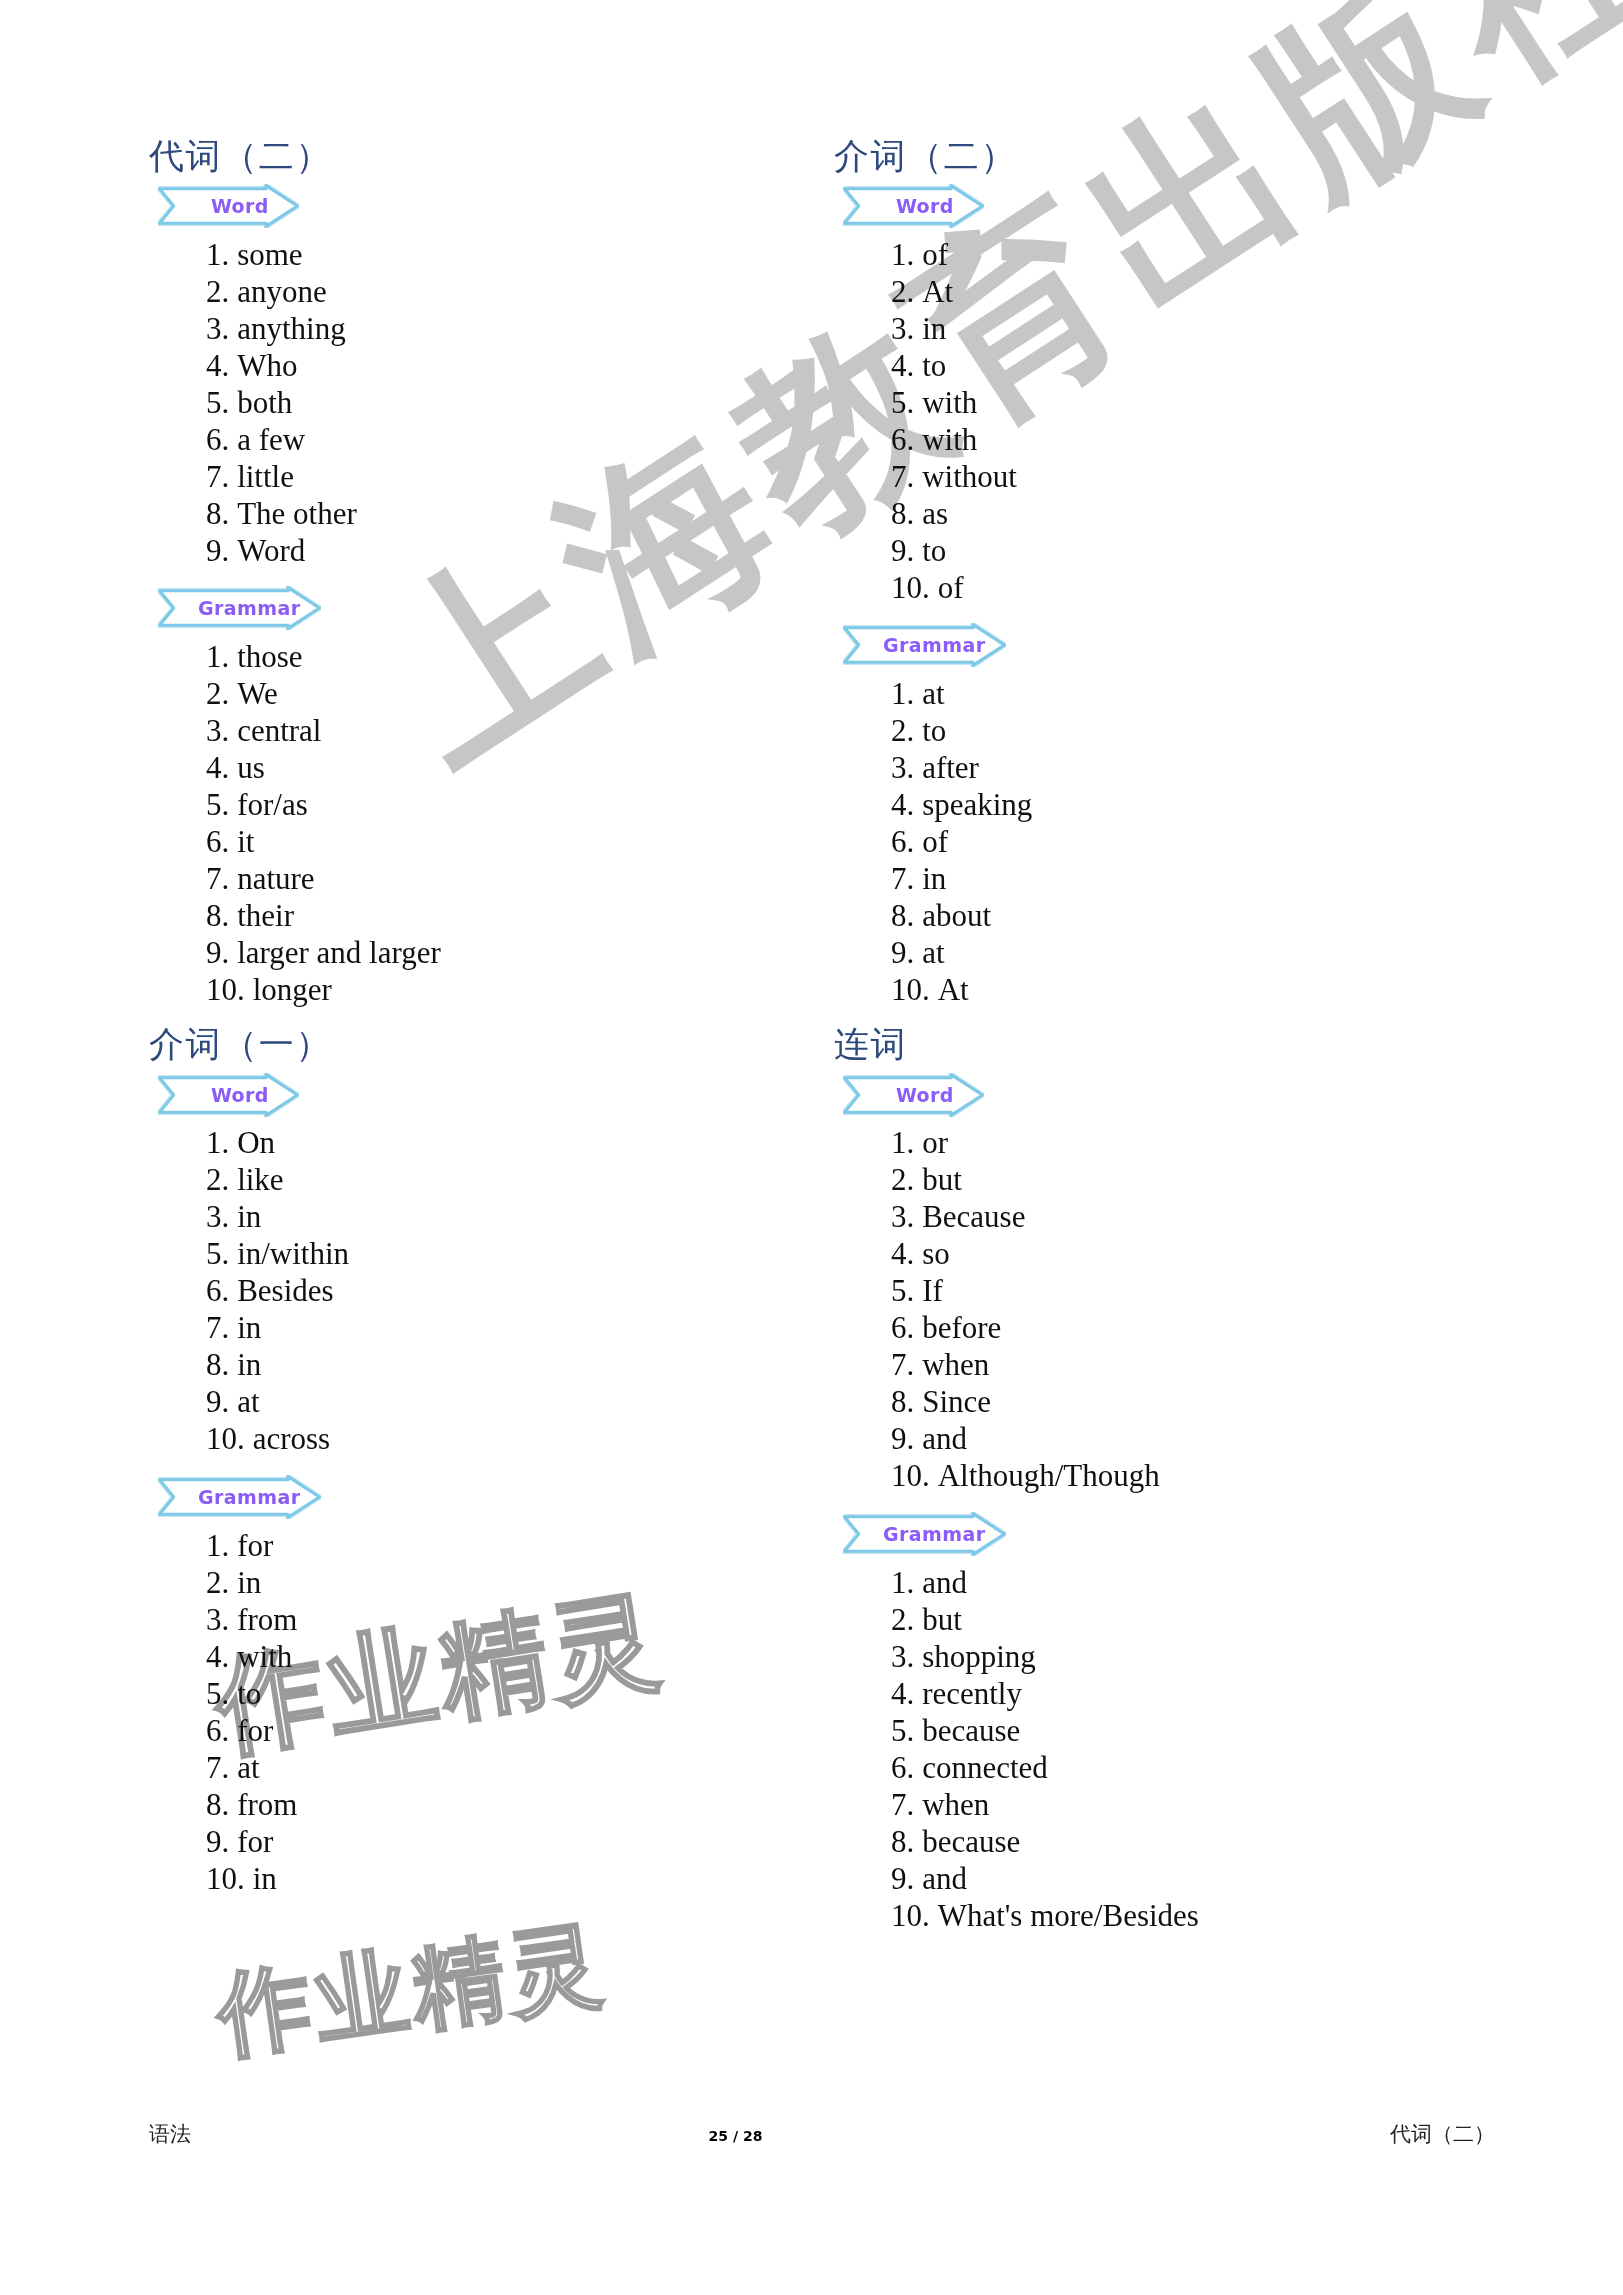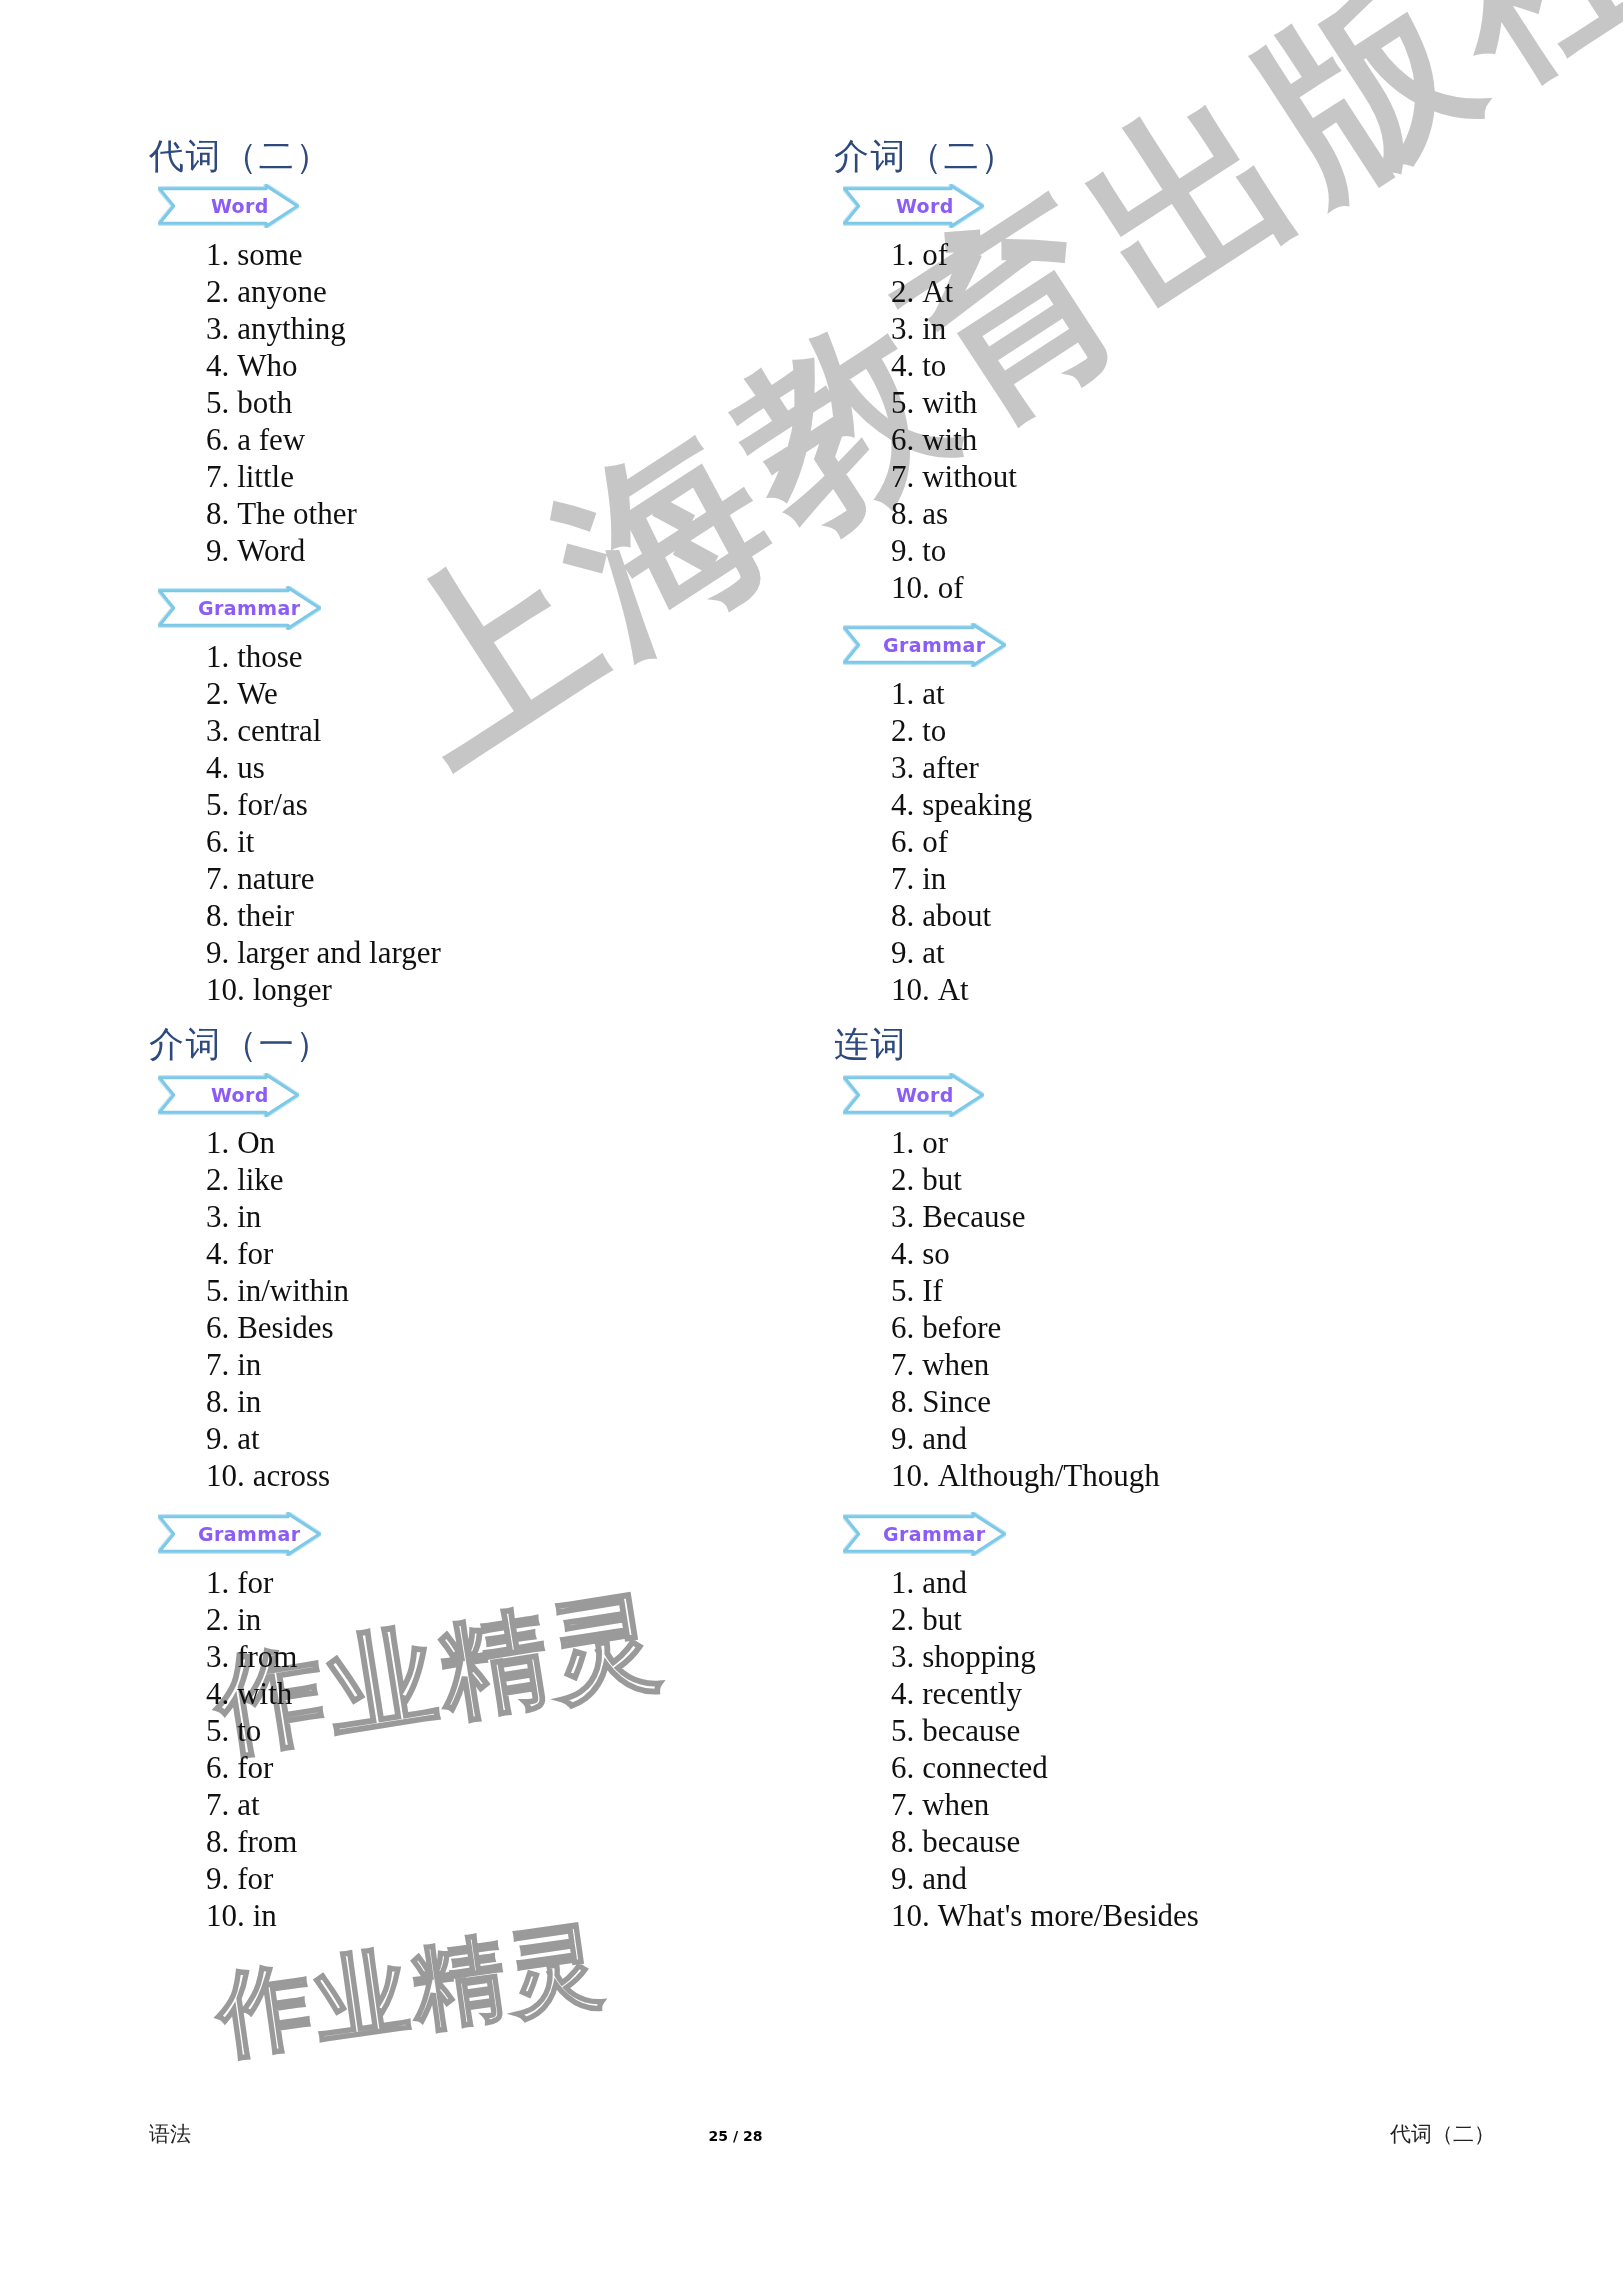--- a/index.html
+++ b/index.html
@@ -223,21 +223,20 @@
       <path d="M 2,6 L 138,6 L 138,2 L 178,28
              L 138,54 L 138,50 L 2,50
              L 20,28 Z" fill="#ffffff" stroke="#7ec8e8" stroke-width="4" stroke-linejoin="round"></path>
     </svg>
           <span class="banner-label">Word</span>
         </div>
         <ul class="answer-list">
           <li class="answer-item"><span class="answer-num">1.</span><span class="answer-text">On</span></li>
           <li class="answer-item"><span class="answer-num">2.</span><span class="answer-text">like</span></li>
           <li class="answer-item"><span class="answer-num">3.</span><span class="answer-text">in</span></li>
-          <li class="answer-item"><span class="answer-num">4.</span><span class="answer-text">for</span></li>
           <li class="answer-item"><span class="answer-num">5.</span><span class="answer-text">in/within</span></li>
           <li class="answer-item"><span class="answer-num">6.</span><span class="answer-text">Besides</span></li>
           <li class="answer-item"><span class="answer-num">7.</span><span class="answer-text">in</span></li>
           <li class="answer-item"><span class="answer-num">8.</span><span class="answer-text">in</span></li>
           <li class="answer-item"><span class="answer-num">9.</span><span class="answer-text">at</span></li>
           <li class="answer-item"><span class="answer-num">10.</span><span class="answer-text">across</span></li>
         </ul>
         <div class="banner banner-grammar">
           <svg width="163" height="44" viewBox="0 0 208 56">
       <path d="M 2,6 L 166,6 L 166,2 L 206,28

